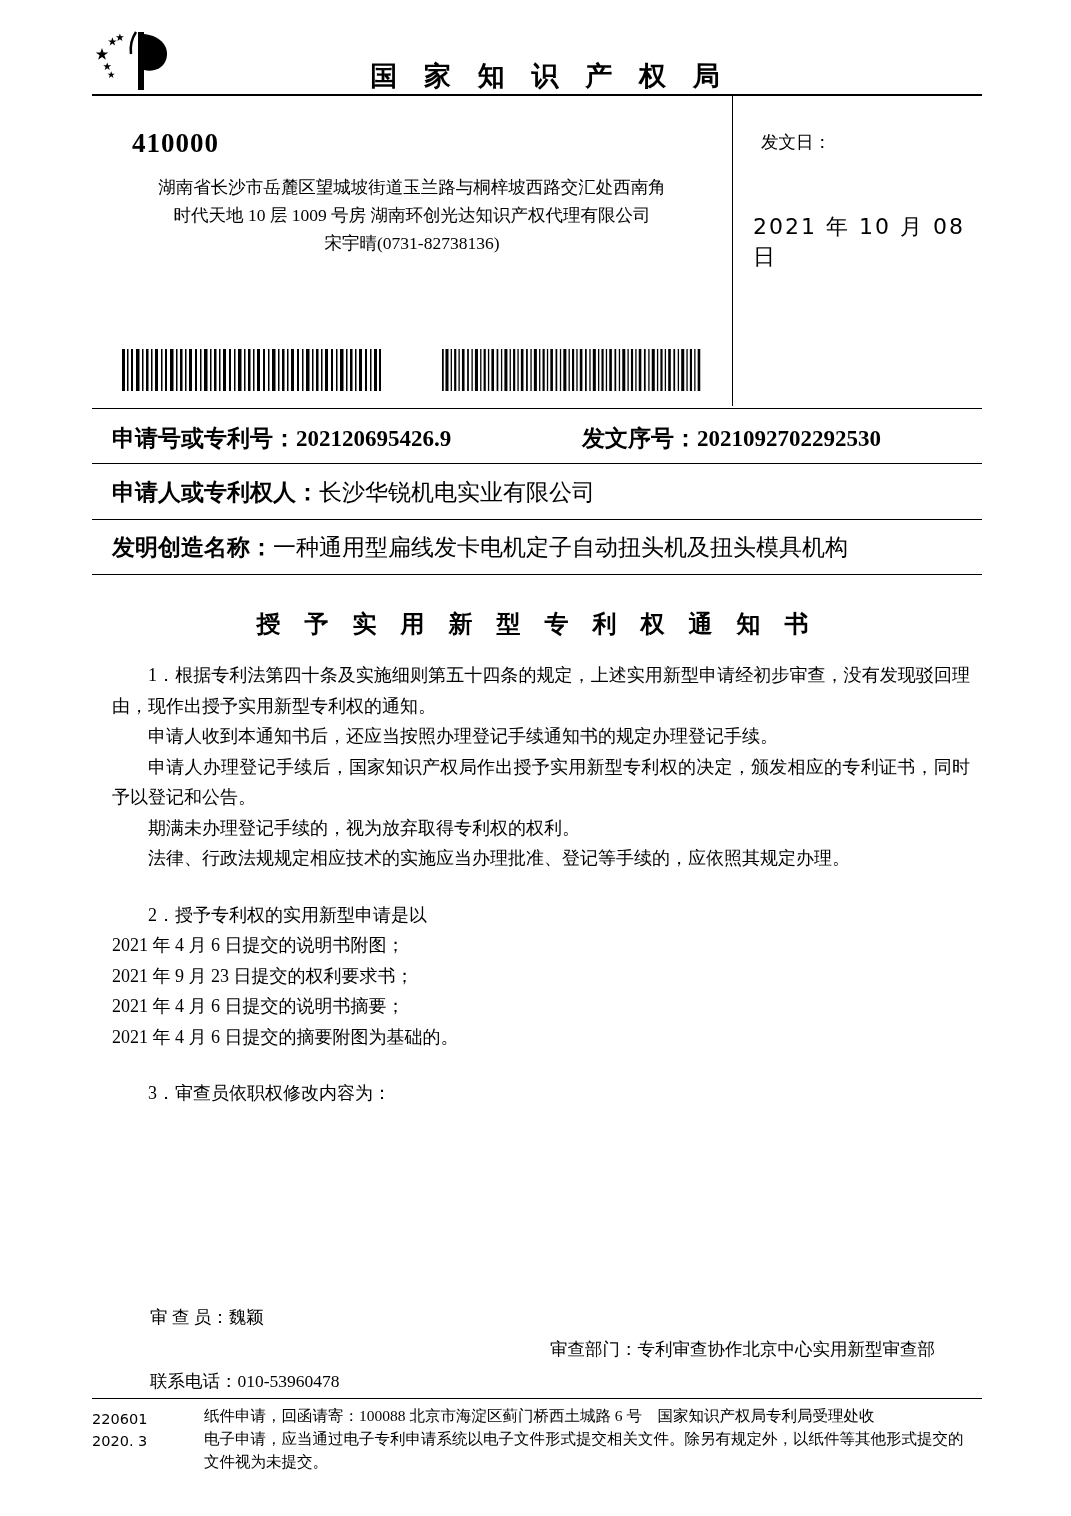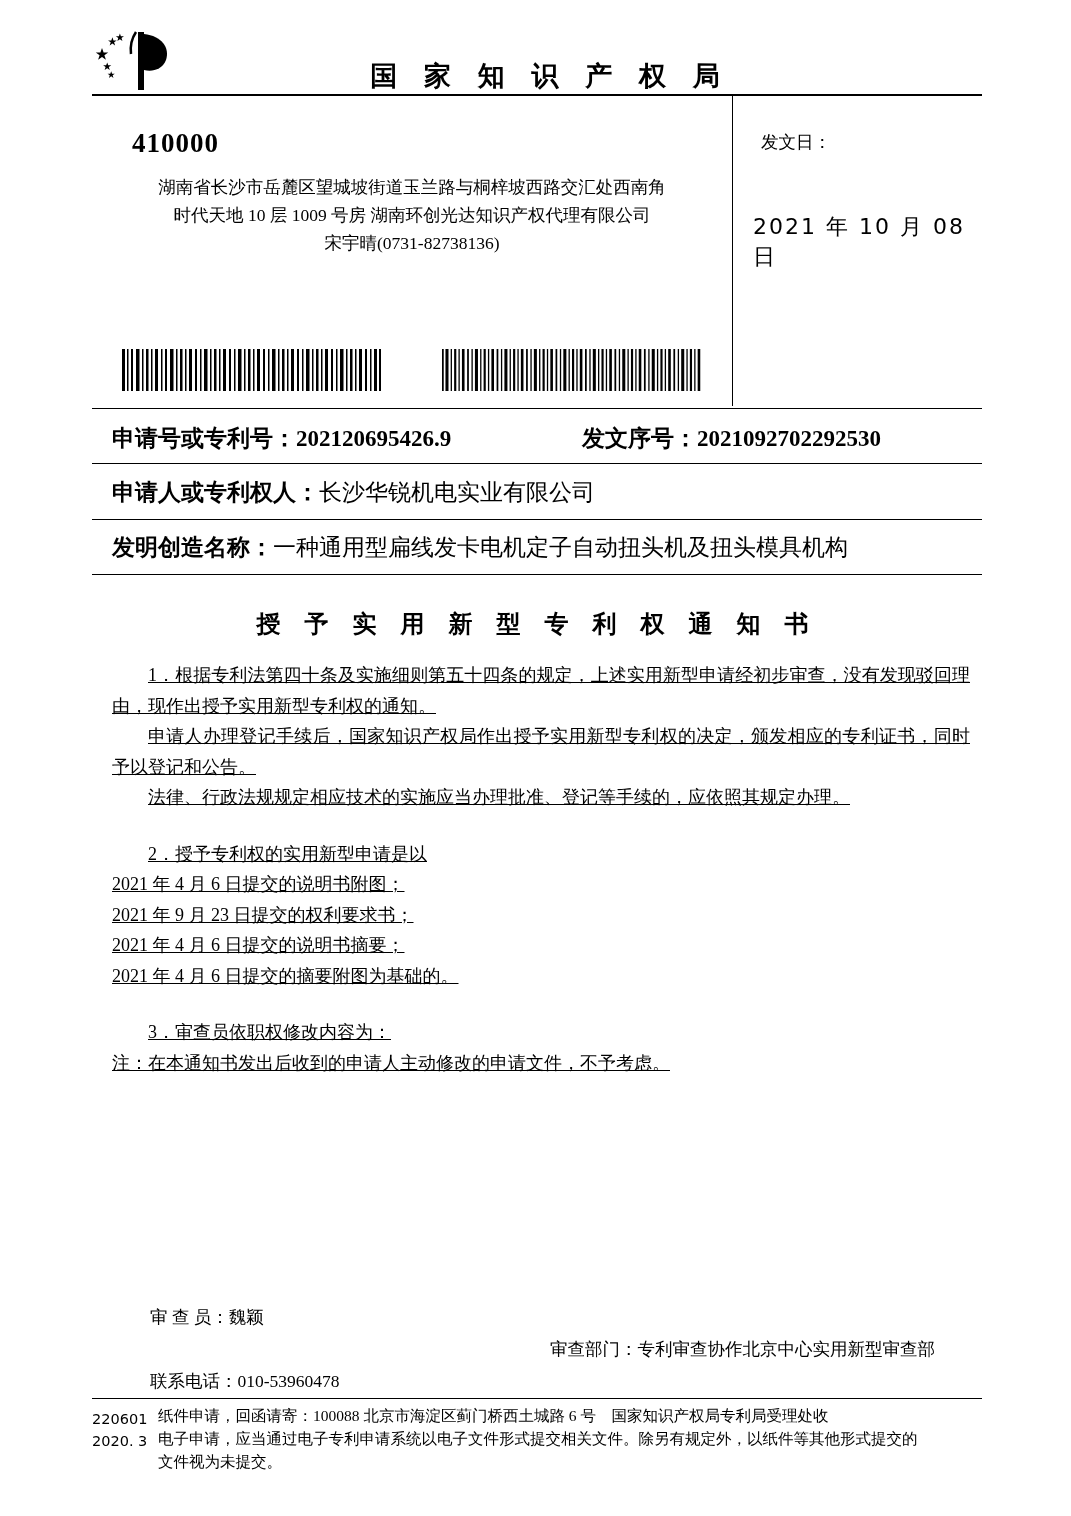--- a/index.html
+++ b/index.html
@@ -147,21 +147,20 @@
 
   
   .body {
     position: absolute;
     left: 112px;
     top: 660px;
     width: 858px;
     font-size: 18px;
     line-height: 30.5px;
     text-align: justify;
-    text-decoration: underline;
   }
   .body p { margin: 0; }
   .p-indent { text-indent: 2em; }
   .blank { height: 26px; }
 
   
   .sig {
     position: absolute;
     left: 150px;
     top: 1300px;
@@ -190,21 +189,21 @@
   }
   .bottom .codes {
     position: absolute;
     left: 0; top: 4px;
     width: 100px;
     font-family: "DejaVu Sans", "Liberation Sans", sans-serif;
     font-size: 14.5px;
     line-height: 22px;
   }
   .bottom .text {
-    margin-left: 66px;
+    margin-left: 112px;
     width: 790px;
   }
   .bottom .text div { }
 </style>
 </head>
 <body>
 
 <div class="page">
 
   <div class="header">
@@ -394,31 +393,32 @@
       <span class="lbl">发明创造名称：</span><span class="val">一种通用型扁线发卡电机定子自动扭头机及扭头模具机构</span>
     </span>
   </div>
 
   <div class="rule" style="top:574px;"></div>
 
   <div class="notice-title">授 予 实 用 新 型 专 利 权 通 知 书</div>
 
   <div class="body">
     <p class="p-indent">1．根据专利法第四十条及实施细则第五十四条的规定，上述实用新型申请经初步审查，没有发现驳回理由，现作出授予实用新型专利权的通知。</p>
+    <p class="p-indent">申请人收到本通知书后，还应当按照办理登记手续通知书的规定办理登记手续。</p>
     <p class="p-indent">申请人办理登记手续后，国家知识产权局作出授予实用新型专利权的决定，颁发相应的专利证书，同时予以登记和公告。</p>
+    <p class="p-indent">期满未办理登记手续的，视为放弃取得专利权的权利。</p>
     <p class="p-indent">法律、行政法规规定相应技术的实施应当办理批准、登记等手续的，应依照其规定办理。</p>
     <div class="blank"></div>
     <p class="p-indent">2．授予专利权的实用新型申请是以</p>
     <p>2021 年 4 月 6 日提交的说明书附图；</p>
     <p>2021 年 9 月 23 日提交的权利要求书；</p>
     <p>2021 年 4 月 6 日提交的说明书摘要；</p>
     <p>2021 年 4 月 6 日提交的摘要附图为基础的。</p>
     <div class="blank"></div>
     <p class="p-indent">3．审查员依职权修改内容为：</p>
-    <p>注：在本通知书发出后收到的申请人主动修改的申请文件，不予考虑。</p>
   </div>
 
   <div class="sig">
     <div>
       <span>审 查 员：</span><span>魏颖</span>
       <span class="col2">
         <span>审查部门：</span><span>专利审查协作北京中心实用新型审查部</span>
       </span>
     </div>
     <div class="phone">

